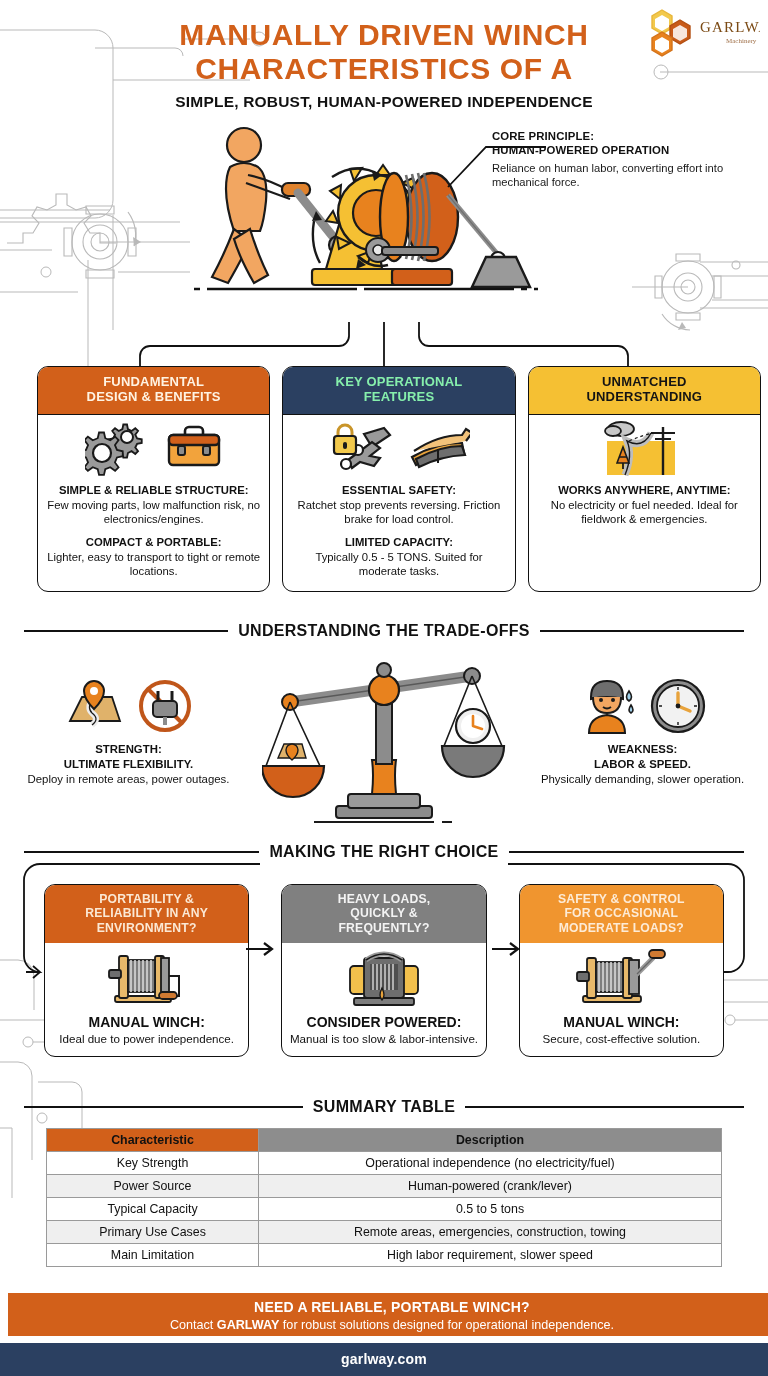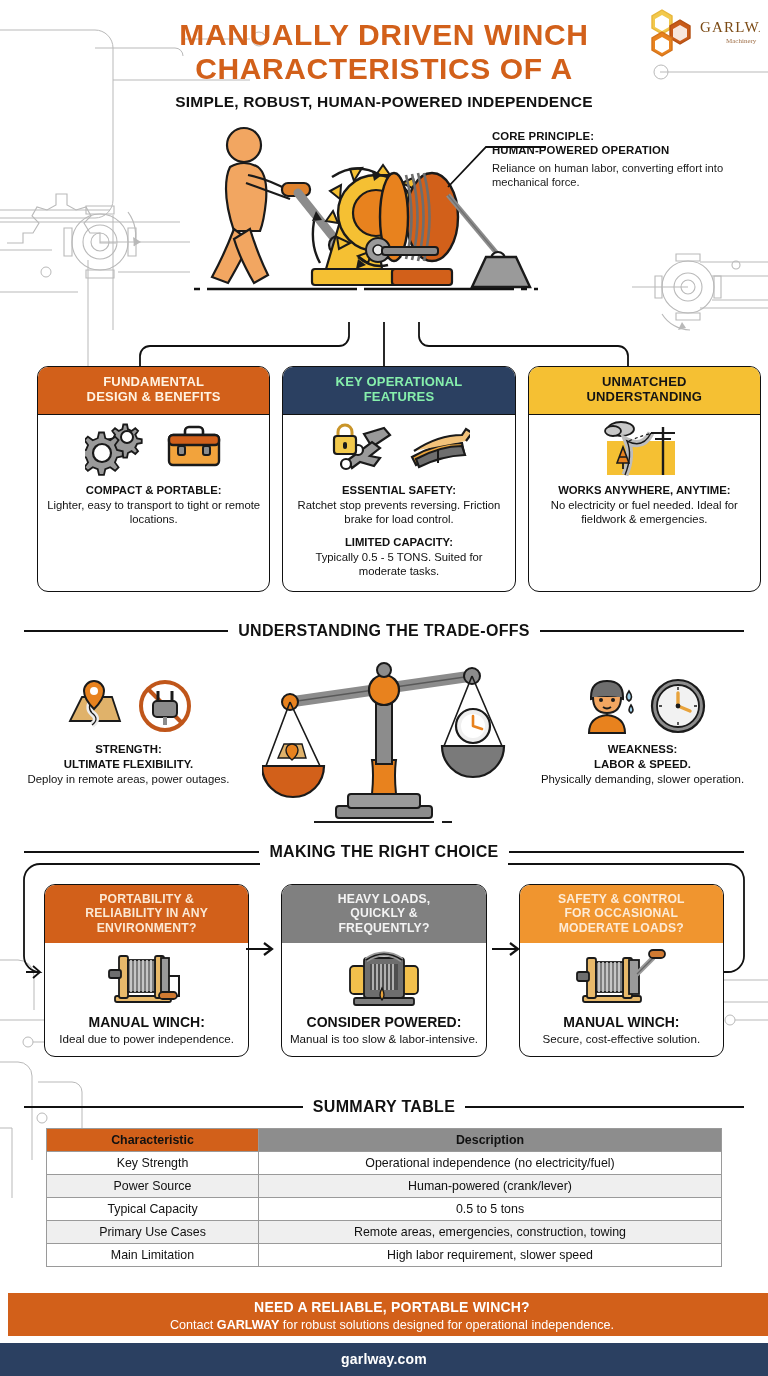--- a/index.html
+++ b/index.html
@@ -307,20 +307,24 @@
         </svg>
         <svg width="58" height="50" viewBox="0 0 58 50">
           <path d="M20 12 v-4 a4 4 0 0 1 4-4 h10 a4 4 0 0 1 4 4 v4" fill="none" stroke="#1a1a1a" stroke-width="2.6"></path>
           <rect x="4" y="12" width="50" height="30" rx="4" fill="#F2A33C" stroke="#1a1a1a" stroke-width="2.4"></rect>
           <rect x="4" y="12" width="50" height="10" rx="4" fill="#D2601A" stroke="#1a1a1a" stroke-width="2.4"></rect>
           <rect x="13" y="23" width="7" height="9" rx="2" fill="#8C8C8C" stroke="#1a1a1a" stroke-width="2"></rect>
           <rect x="38" y="23" width="7" height="9" rx="2" fill="#8C8C8C" stroke="#1a1a1a" stroke-width="2"></rect>
         </svg>
       </div>
       <div class="card-body">
+        <div class="blk">
+          <div class="blk-t">SIMPLE &amp; RELIABLE STRUCTURE:</div>
+          <div class="blk-d">Few moving parts, low malfunction risk, no electronics/engines.</div>
+        </div>
         <div class="blk">
           <div class="blk-t">COMPACT &amp; PORTABLE:</div>
           <div class="blk-d">Lighter, easy to transport to tight or remote locations.</div>
         </div>
       </div>
     </div>
 
     <div class="card card-2">
       <div class="card-head">
         <div>KEY OPERATIONAL</div>

